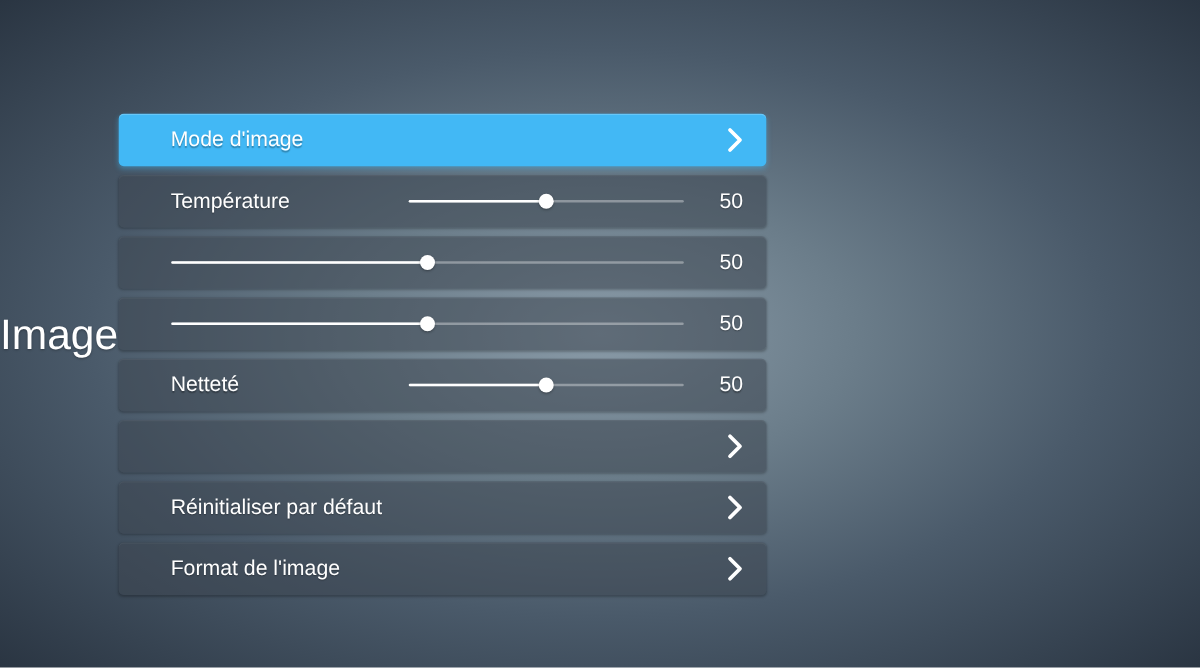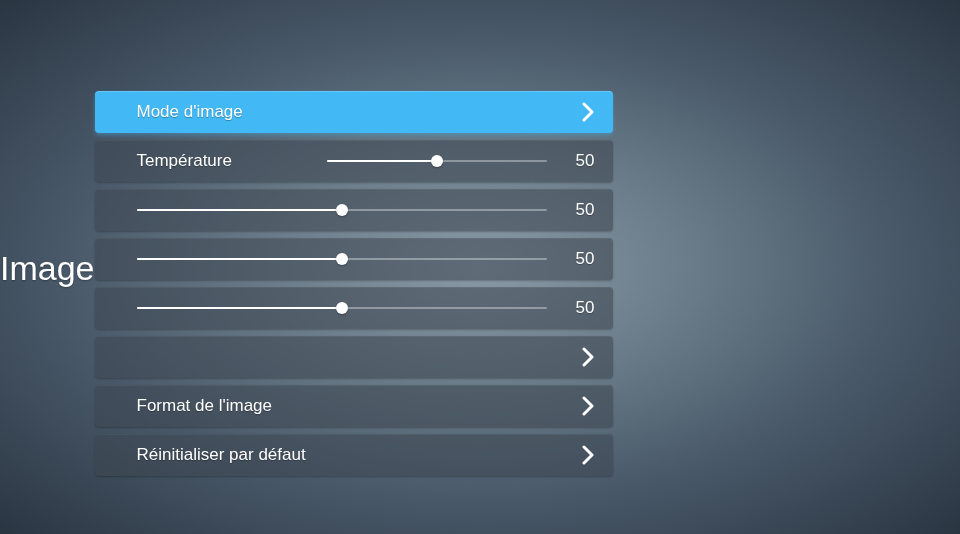--- a/index.html
+++ b/index.html
@@ -165,49 +165,50 @@
         <div class="slider">
           <div class="slider-track"></div>
           <div class="slider-fill" style="width:50%"></div>
           <div class="slider-thumb" style="left:50%"></div>
         </div>
         <span class="slider-value">50</span>
       </div>
     </div>
 
     <div class="menu-item">
-      <div class="slider-wrap">
-        <div class="slider">
-          <div class="slider-track"></div>
-          <div class="slider-fill" style="width:50%"></div>
-          <div class="slider-thumb" style="left:50%"></div>
-        </div>
-        <span class="slider-value">50</span>
-      </div>
-    </div>
-
-    <div class="menu-item">
+      <span class="item-label">Netteté</span>
+      <div class="slider-wrap">
+        <div class="slider">
+          <div class="slider-track"></div>
+          <div class="slider-fill" style="width:50%"></div>
+          <div class="slider-thumb" style="left:50%"></div>
+        </div>
+        <span class="slider-value">50</span>
+      </div>
+    </div>
+
+    <div class="menu-item">
+      <span class="chevron">
+        <svg viewBox="0 0 12 20">
+            <path d="M2 2 L10 10 L2 18"></path>
+          </svg>
+      </span>
+    </div>
+
+    <div class="menu-item">
+      <span class="item-label">Réinitialiser par défaut</span>
       <span class="chevron">
         <svg viewBox="0 0 12 20">
             <path d="M2 2 L10 10 L2 18"></path>
           </svg>
       </span>
     </div>
 
     <div class="menu-item">
       <span class="item-label">Format de l'image</span>
-      <span class="chevron">
-        <svg viewBox="0 0 12 20">
-            <path d="M2 2 L10 10 L2 18"></path>
-          </svg>
-      </span>
-    </div>
-
-    <div class="menu-item">
-      <span class="item-label">Réinitialiser par défaut</span>
       <span class="chevron">
         <svg viewBox="0 0 12 20">
             <path d="M2 2 L10 10 L2 18"></path>
           </svg>
       </span>
     </div>
 
   </div>
 </div>
 

